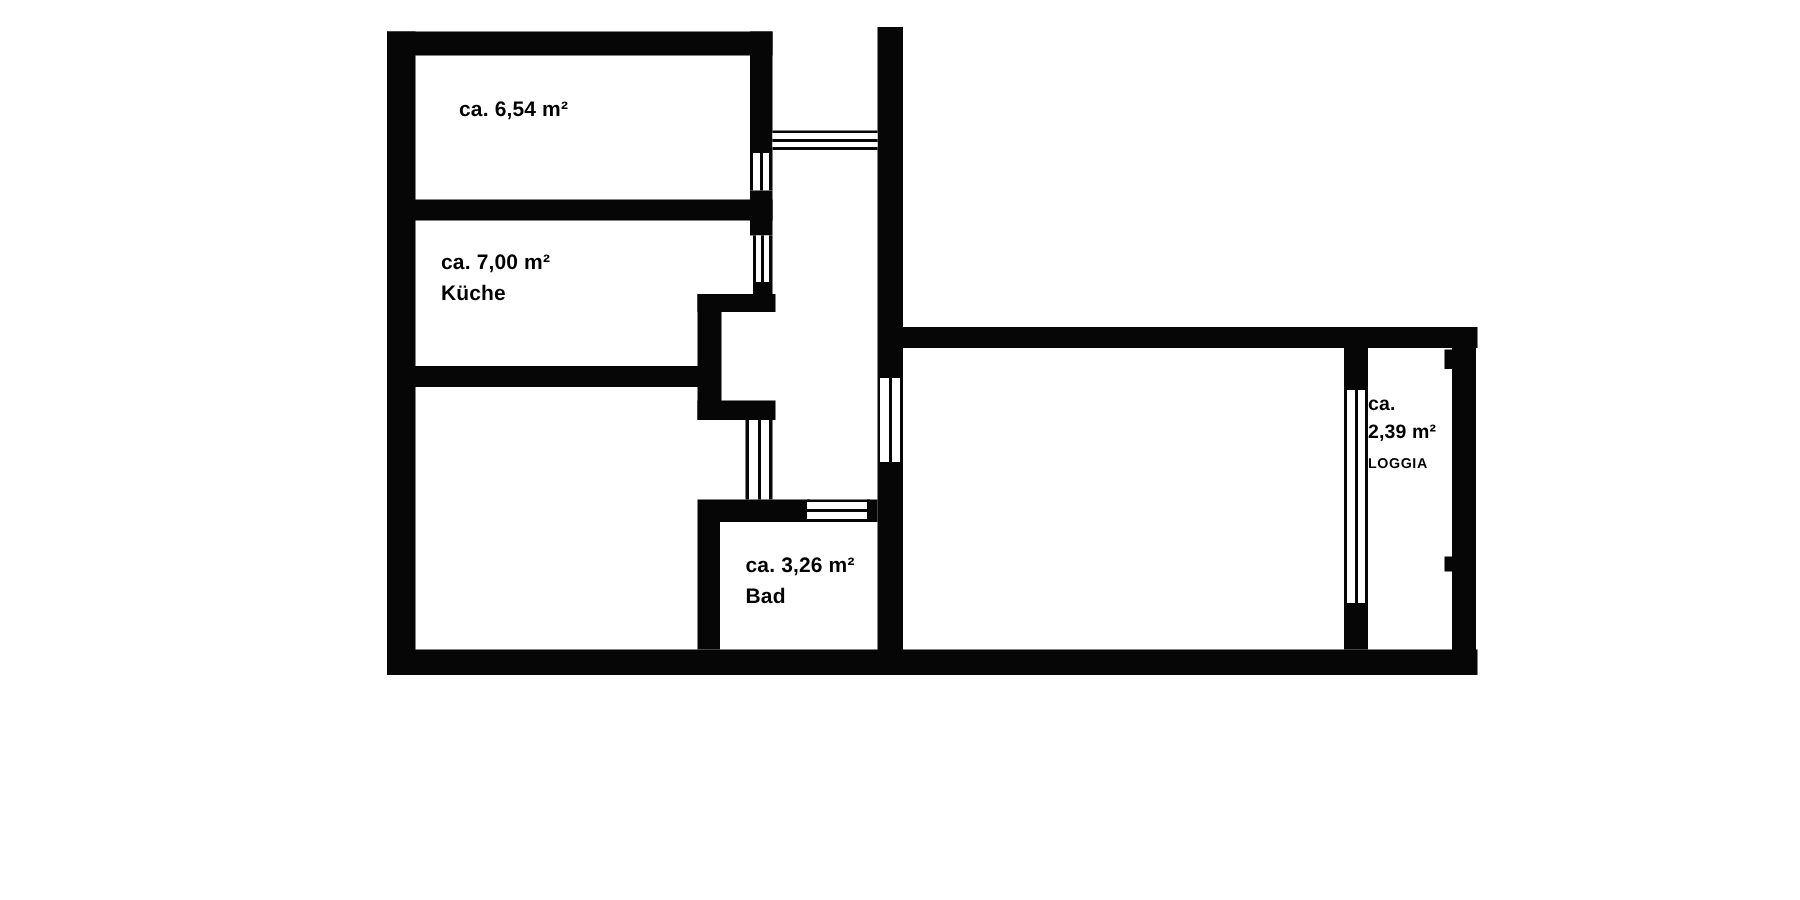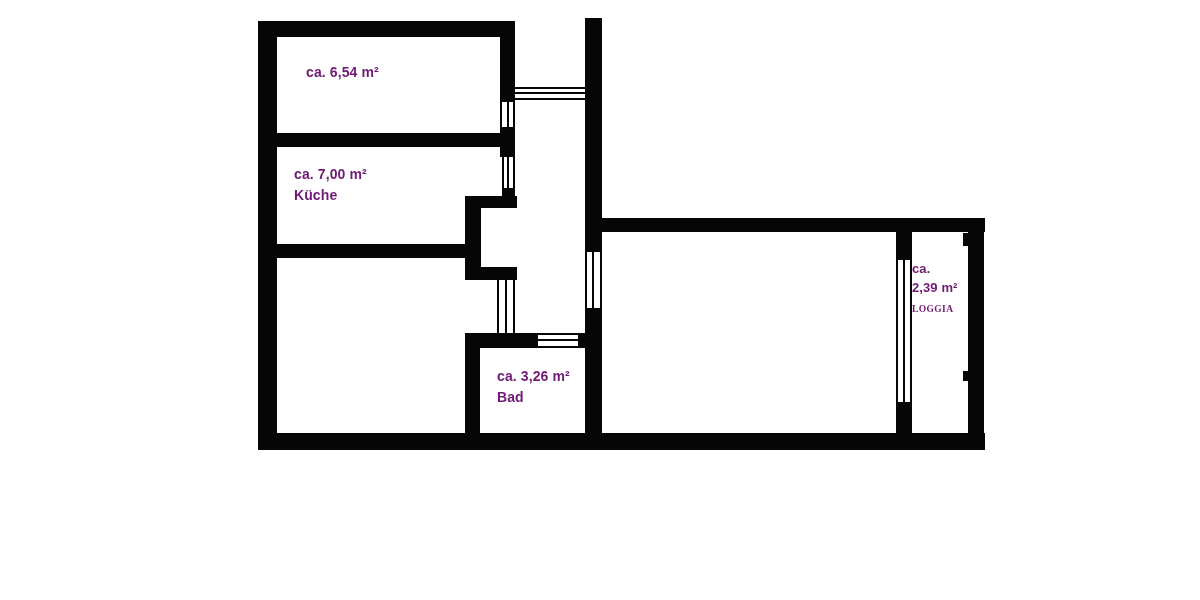--- a/index.html
+++ b/index.html
@@ -34,34 +34,33 @@
     position: absolute;
     background: linear-gradient(to bottom,
       #060606 0, #060606 2px,
       #ffffff 2px, #ffffff calc(50% - 1px),
       #060606 calc(50% - 1px), #060606 calc(50% + 1px),
       #ffffff calc(50% + 1px), #ffffff calc(100% - 2px),
       #060606 calc(100% - 2px), #060606 100%);
   }
   .label {
     position: absolute;
-    color: #701a75;
+    color: #000000;
     font-size: 14px;
     font-weight: bold;
     line-height: 21px;
     white-space: nowrap;
     letter-spacing: 0.1px;
   }
   .label .small-caps {
     display: block;
     font-size: 9.5px;
     letter-spacing: 0.4px;
     margin-top: 7px;
     line-height: 11px;
-    font-family: Liberation Serif, serif;
   }
   .label span { display: block; }
 </style>
 </head>
 <body>
 
 <div id="stage">
 
   <div class="wall" style="left:258px; top:21px; width:19px; height:429px;"></div>
 

